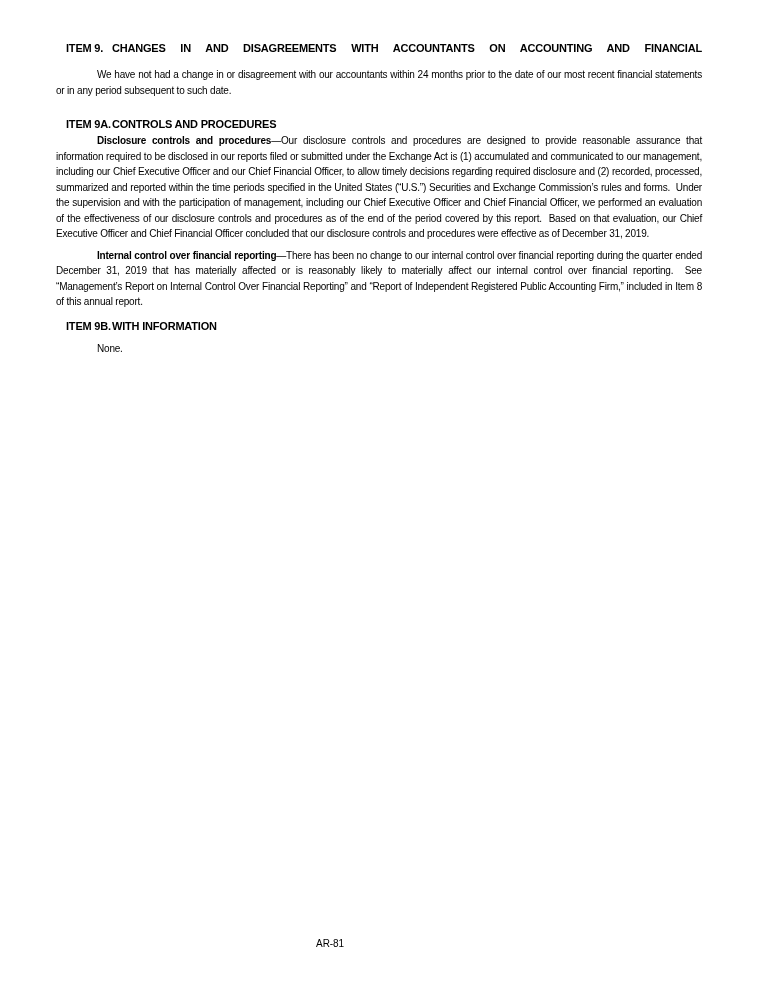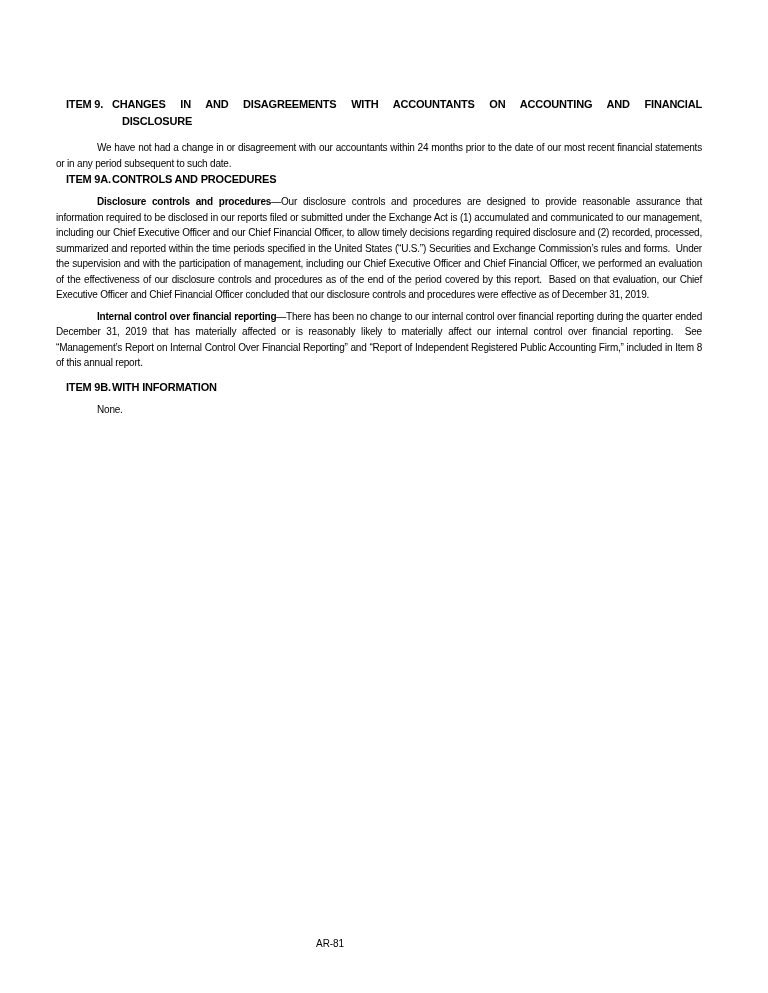--- a/index.html
+++ b/index.html
@@ -8,21 +8,21 @@
     background: #ffffff;
   }
   .page {
     position: relative;
     width: 768px;
     height: 993px;
     box-sizing: border-box;
     background: #ffffff;
     color: #000000;
     font-family: "Liberation Sans", "DejaVu Sans", sans-serif;
-    padding: 96px 66px 0 56px;
+    padding: 40px 66px 0 56px;
     overflow: hidden;
   }
   .heading {
     display: flex;
     font-weight: bold;
     font-size: 11px;
     line-height: 17px;
     letter-spacing: -0.2px;
     margin-left: 10px;
   }
@@ -46,22 +46,22 @@
     font-size: 10px;
     line-height: 15.5px;
     letter-spacing: -0.2px;
     text-align: justify;
     text-indent: 41px;
     white-space: pre-wrap;
   }
   .lead { font-weight: bold; }
 
   .mb-h9    { margin-bottom: 10px; }
-  .mb-p1    { }
-  .mb-h9a   { margin-bottom: 6px;  }
+  .mb-p1    { margin-bottom: 18px; }
+  .mb-h9a   {  }
   .mb-p2    { margin-bottom: 6px;  }
   .mb-p3    { margin-bottom: 8px; }
   .mb-h9b   { margin-bottom: 6px;  }
 
   .footer {
     position: absolute;
     top: 938px;
     left: 0;
     width: 660px;
     text-align: center;
@@ -71,21 +71,20 @@
 </style>
 </head>
 <body>
 
 <div class="page">
 
   <div class="heading mb-h9">
     <span class="hlabel">ITEM 9.</span>
     <span class="htext">
       <div class="justify-line">CHANGES IN AND DISAGREEMENTS WITH ACCOUNTANTS ON ACCOUNTING AND FINANCIAL</div>
-      <div class="title-wrap-line">DISCLOSURE</div>
     </span>
   </div>
 
   <p class="para mb-p1">We have not had a change in or disagreement with our accountants within 24 months prior to the date of our most recent financial statements or in any period subsequent to such date.</p>
 
   <div class="heading mb-h9a">
     <span class="hlabel">ITEM 9A.</span>
     <span class="htext">CONTROLS AND PROCEDURES</span>
   </div>
 

